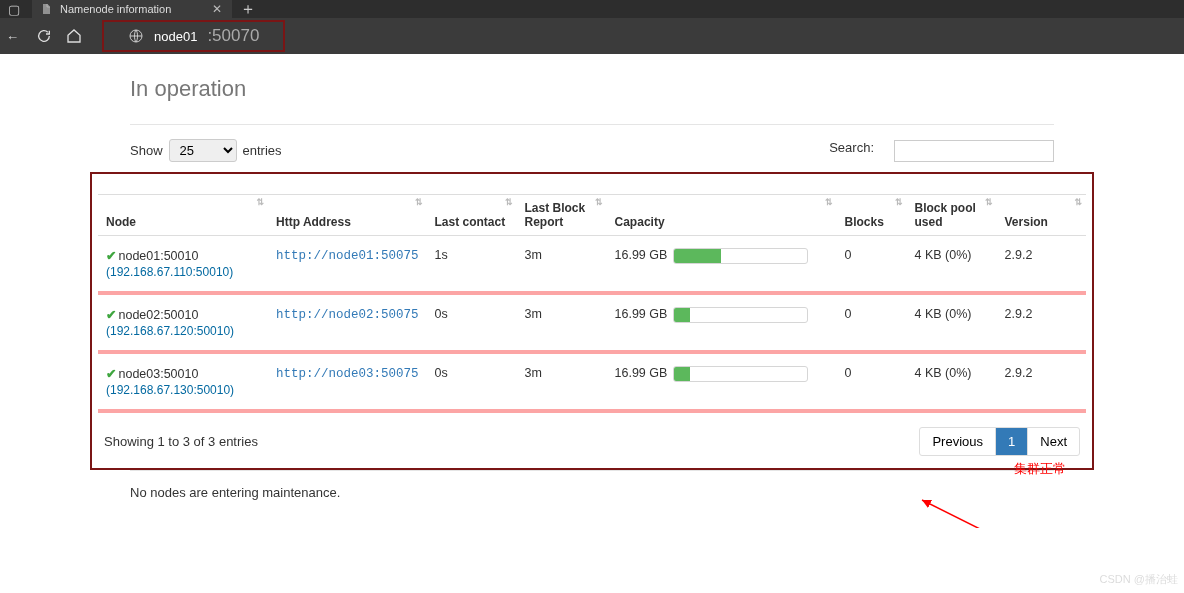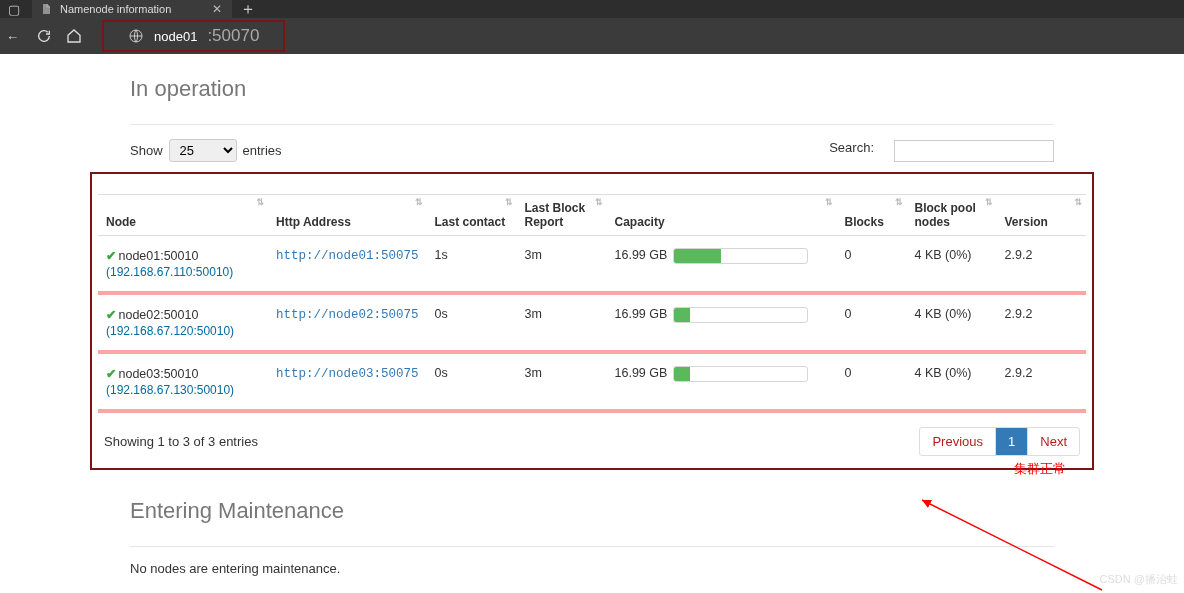--- a/index.html
+++ b/index.html
@@ -29,21 +29,21 @@
   .sort-ind { position: absolute; right: 4px; top: 2px; font-size: 9px; color: #bbb; }
   .sort-row td { border-bottom: 1px solid #ddd; height: 14px; }
   table.nodes tbody tr.data td { padding: 12px 8px; vertical-align: top; border-bottom: 4px solid #fca5a5; font-size: 12.5px; color: #333; }
   .check { color: #3fa63f; font-weight: 700; margin-right: 2px; }
   a.httpaddr { color: #337ab7; text-decoration: none; font-family: Liberation Mono, monospace; }
   .subaddr { color: #0369a1; font-size: 12px; margin-top: 2px; }
   .cap-bar { display: inline-block; width: 135px; height: 16px; border: 1px solid #d6d6d6; border-radius: 3px; vertical-align: middle; margin-left: 6px; position: relative; overflow: hidden; }
   .cap-bar .fill { position: absolute; left: 0; top: 0; bottom: 0; background: #5cb85c; }
   .bottom-row { display: flex; align-items: center; margin-top: 14px; padding: 0 6px; }
   .pager { margin-left: auto; display: flex; border: 1px solid #ddd; border-radius: 3px; overflow: hidden; }
-  .pager .pg { padding: 6px 12px; font-size: 13px; color: #b91c1c; border-right: 1px solid #ddd; }
+  .pager .pg { padding: 6px 12px; font-size: 13px; color: #000000; border-right: 1px solid #ddd; }
   .pager .pg.active { background: #337ab7; color: #fff; }
   .pager .pg:last-child { border-right: none; }
   .annotation-arrow { position: absolute; left: 820px; top: 316px; pointer-events: none; }
   .annotation-text { position: absolute; left: 1014px; top: 406px; color: #ff0000; font-size: 13px; }
   .maint-note { font-size: 13px; color: #333; margin: 4px 0 28px 0; }
   .watermark { position: fixed; right: 6px; bottom: 6px; color: rgba(0,0,0,0.15); font-size: 11px; }
 </style>
 </head>
 <body>
 
@@ -110,21 +110,21 @@
             <td></td>
             <td></td>
         </tr>
         <tr>
           <th style="width:170px"><span>Node</span><span class="sort-ind">⇅</span></th>
           <th style="width:150px"><span>Http Address</span><span class="sort-ind">⇅</span></th>
           <th style="width:90px"><span>Last contact</span><span class="sort-ind">⇅</span></th>
           <th style="width:90px"><span>Last Block Report</span><span class="sort-ind">⇅</span></th>
           <th style="width:230px"><span>Capacity</span><span class="sort-ind">⇅</span></th>
           <th style="width:70px"><span>Blocks</span><span class="sort-ind">⇅</span></th>
-          <th style="width:90px"><span>Block pool nodes</span><span class="sort-ind">⇅</span></th>
+          <th style="width:90px"><span>Block pool used</span><span class="sort-ind">⇅</span></th>
           <th><span>Version</span><span class="sort-ind">⇅</span></th>
         </tr>
       </thead>
       <tbody id="rows-body">
           <tr class="data">
             <td><span class="check">✔</span><span>node01:50010</span><div class="subaddr">(192.168.67.110:50010)</div></td>
             <td><a class="httpaddr">http://node01:50075</a></td>
             <td>1s</td>
             <td>3m</td>
             <td><span>16.99 GB</span><span class="cap-bar"><span class="fill" style="width:35%"></span></span></td>
@@ -169,19 +169,18 @@
           <marker id="ah" markerWidth="8" markerHeight="8" refX="6" refY="3" orient="auto">
             <path d="M0,0 L6,3 L0,6 Z" fill="#ff0000"></path>
           </marker>
         </defs>
       <line x1="190" y1="100" x2="10" y2="10" stroke="#ff0000" stroke-width="1.5" marker-end="url(#ah)"></line>
     </svg>
   </div>
 
   <div class="annotation-text">集群正常</div>
 
-  <h2 class="section" style="margin-top:28px">Entering Maintenance</h2>
   <hr class="sep">
   <p class="maint-note">No nodes are entering maintenance.</p>
 
 </div>
 
 <div class="watermark">CSDN @播治蛙</div>
 
 </body></html>

